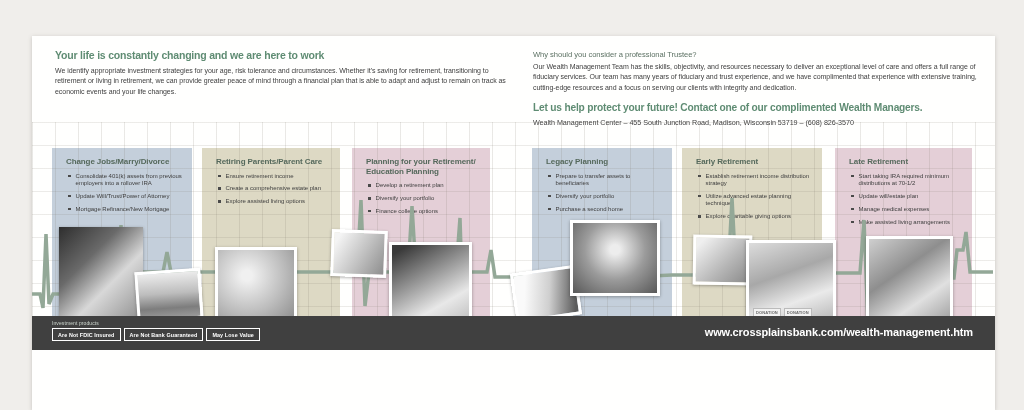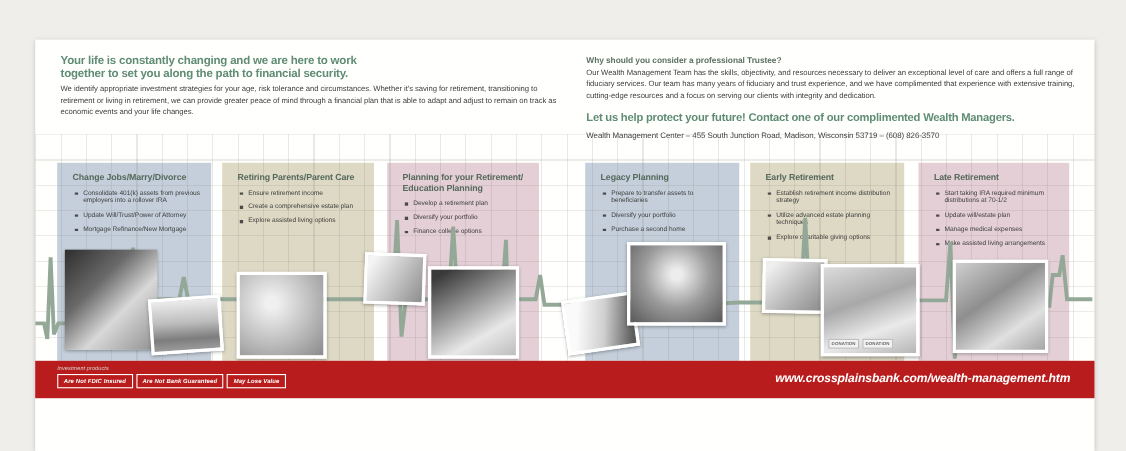--- a/index.html
+++ b/index.html
@@ -20,21 +20,21 @@
   .intro-heading{
     color:#5f8c73;font-size:10.5px;font-weight:bold;line-height:11.6px;
     letter-spacing:-.2px;margin:0;
   }
   .intro-body{
     margin-top:4px;color:#3e3e3e;font-size:7px;line-height:10.6px;
     letter-spacing:-.05px;width:452px;
   }
   .trustee{position:absolute;left:501px;top:14px;width:452px;}
   .trustee-heading{
-    color:#5c7163;font-size:7.6px;font-weight:bold;margin:0 0 3px 0;letter-spacing:-.05px;
+    color:#5c7163;font-size:7.6px;font-weight:normal;margin:0 0 3px 0;letter-spacing:-.05px;
   }
   .trustee-body{
     color:#3e3e3e;font-size:7px;line-height:10.3px;letter-spacing:-.05px;width:448px;
   }
   .trustee-cta{
     margin-top:9px;color:#5f8c73;font-size:10.2px;font-weight:bold;letter-spacing:-.2px;
   }
   .trustee-address{
     margin-top:5px;color:#3e3e3e;font-size:7.2px;letter-spacing:-.05px;
   }
@@ -71,22 +71,22 @@
   .photo.noborder{border:none;}
   .donation-tags{
     position:absolute;left:4px;bottom:4px;display:flex;gap:3px;
   }
   .donation-tags span{
     background:#f2f2f2;color:#6a6a6a;font-size:4px;font-weight:bold;
     padding:1px 2px;border:1px solid #bbb;letter-spacing:.1px;
   }
   
   .footer-bar{
-    position:absolute;left:0;top:292px;width:963px;height:34px;
-    background:#b91c1c;z-index:5;font-style:italic;
+    position:absolute;left:0;top:280px;width:963px;height:34px;
+    background:#404040;z-index:5;
   }
   .footer-left{position:absolute;left:20px;top:4px;}
   .footer-label{color:#cfd8d0;font-size:5px;letter-spacing:.1px;margin-bottom:2px;}
   .badges{display:flex;gap:3px;}
   .badge{
     border:1px solid #fff;color:#fff;font-size:5.4px;font-weight:bold;
     padding:2.5px 5px;white-space:nowrap;letter-spacing:.1px;
   }
   .footer-url{
     position:absolute;right:22px;top:10px;color:#fff;font-size:11px;
@@ -94,21 +94,20 @@
   }
 </style>
 </head>
 <body>
 
 <div class="page">
 
   <div class="intro">
     <div class="intro-heading">
       <span>Your life is constantly changing and we are here to work</span><br>
-      <span>together to set you along the path to financial security.</span>
     </div>
     <div class="intro-body">We identify appropriate investment strategies for your age, risk tolerance and circumstances. Whether it's saving for retirement, transitioning to retirement or living in retirement,  we can provide greater peace of mind through a financial plan that is able to adapt and adjust to remain on track as economic events and your life changes.</div>
   </div>
 
   <div class="trustee">
     <div class="trustee-heading">Why should you consider a professional Trustee?</div>
     <div class="trustee-body">Our Wealth Management Team has the skills, objectivity, and resources necessary to deliver an exceptional level of care and offers a full range of fiduciary services. Our team has many years of fiduciary and trust experience, and we have complimented that experience with extensive training, cutting-edge resources and a focus on serving our clients with integrity and dedication.</div>
     <div class="trustee-cta">Let us help protect your future! Contact one of our complimented Wealth Managers.</div>
     <div class="trustee-address">Wealth Management Center  –  455 South Junction Road, Madison, Wisconsin 53719  –  (608) 826-3570</div>
   </div>

